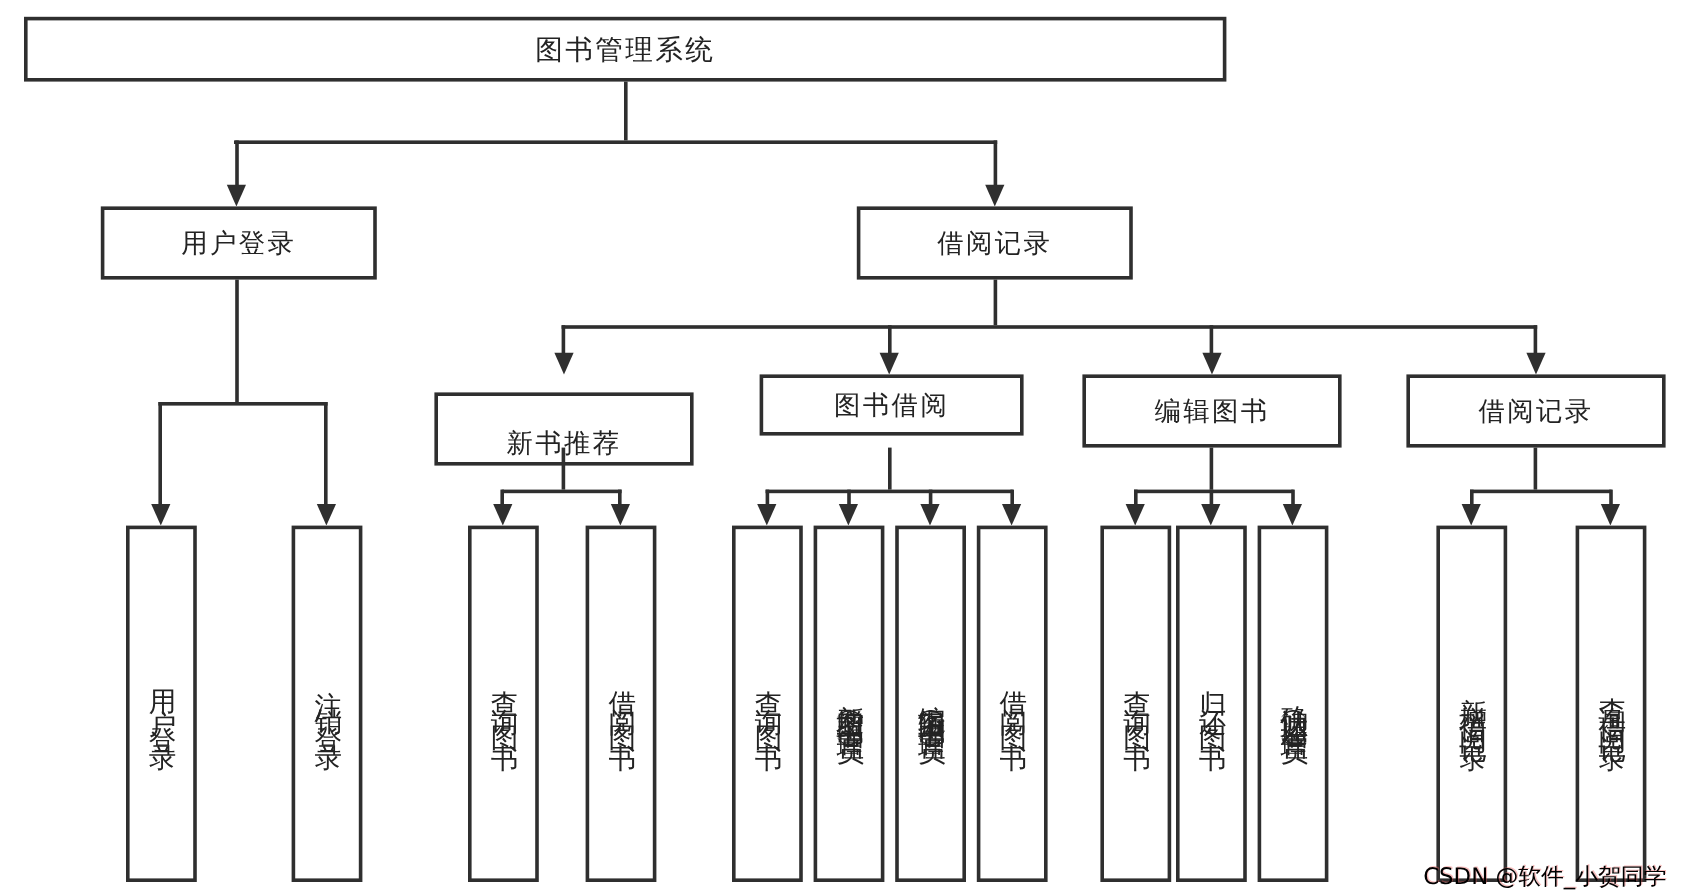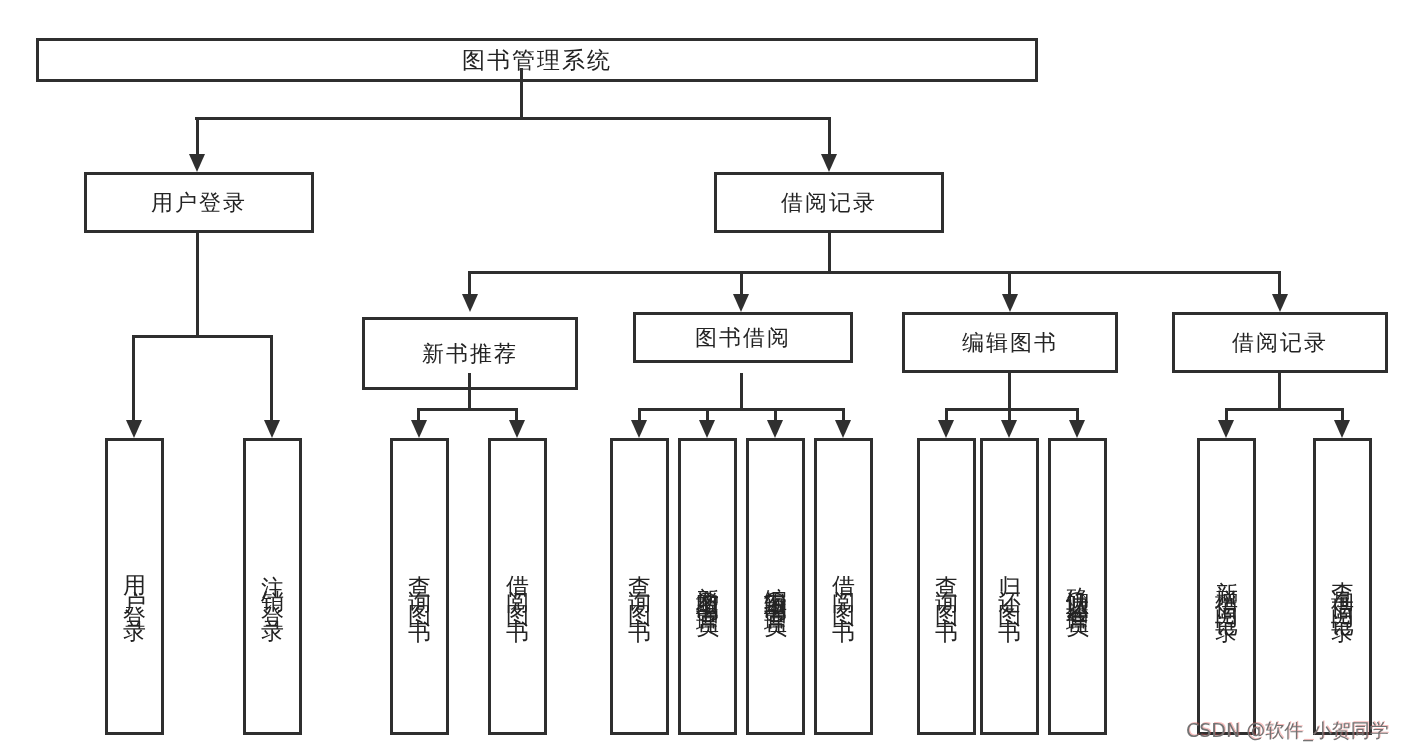--- a/index.html
+++ b/index.html
@@ -33,32 +33,32 @@
   .ah{
     position:absolute;width:0;height:0;
     border-left:8px solid transparent;
     border-right:8px solid transparent;
     border-top:18px solid #2f2f2f;
   }
   #watermark{
     position:absolute;
     left:1186px;top:718px;
     font-size:19px;
-    color:#737373;
+    color:#000000;
     text-shadow:1px -1px 0 rgba(235,90,90,0.40);
     white-space:nowrap;
     z-index:5;
   }
 </style>
 </head>
 <body>
 
 <div id="stage">
 
-  <div class="box" style="left:36px;top:14px;width:1002px;height:44px;margin-top:24px;">
+  <div class="box" style="left:20px;top:14px;width:1002px;height:54px;">
     <span class="hlabel root-label">图书管理系统</span>
   </div>
 
   <div class="vline" style="left:520px;top:68px;height:49px;"></div>
   <div class="hline" style="left:195px;top:117px;width:636px;"></div>
   <div class="vline" style="left:196px;top:117px;height:42px;"></div>
   <div class="vline" style="left:828px;top:117px;height:42px;"></div>
   <div class="ah" style="left:189px;top:154px;"></div>
   <div class="ah" style="left:821px;top:154px;"></div>
 
@@ -80,21 +80,21 @@
   <div class="hline" style="left:468px;top:271px;width:813px;"></div>
   <div class="vline" style="left:468px;top:271px;height:28px;"></div>
   <div class="vline" style="left:740px;top:271px;height:28px;"></div>
   <div class="vline" style="left:1008px;top:271px;height:28px;"></div>
   <div class="vline" style="left:1278px;top:271px;height:28px;"></div>
   <div class="ah" style="left:462px;top:294px;"></div>
   <div class="ah" style="left:733px;top:294px;"></div>
   <div class="ah" style="left:1002px;top:294px;"></div>
   <div class="ah" style="left:1272px;top:294px;"></div>
 
-  <div class="box" style="left:362px;top:317px;width:216px;height:73px;">
+  <div class="box" style="left:362px;top:327px;width:216px;height:61px;align-items:flex-end;">
     <span class="hlabel">新书推荐</span>
   </div>
   <div class="box" style="left:633px;top:312px;width:220px;height:51px;">
     <span class="hlabel">图书借阅</span>
   </div>
   <div class="box" style="left:902px;top:312px;width:216px;height:61px;">
     <span class="hlabel">编辑图书</span>
   </div>
   <div class="box" style="left:1172px;top:312px;width:216px;height:61px;">
     <span class="hlabel">借阅记录</span>

